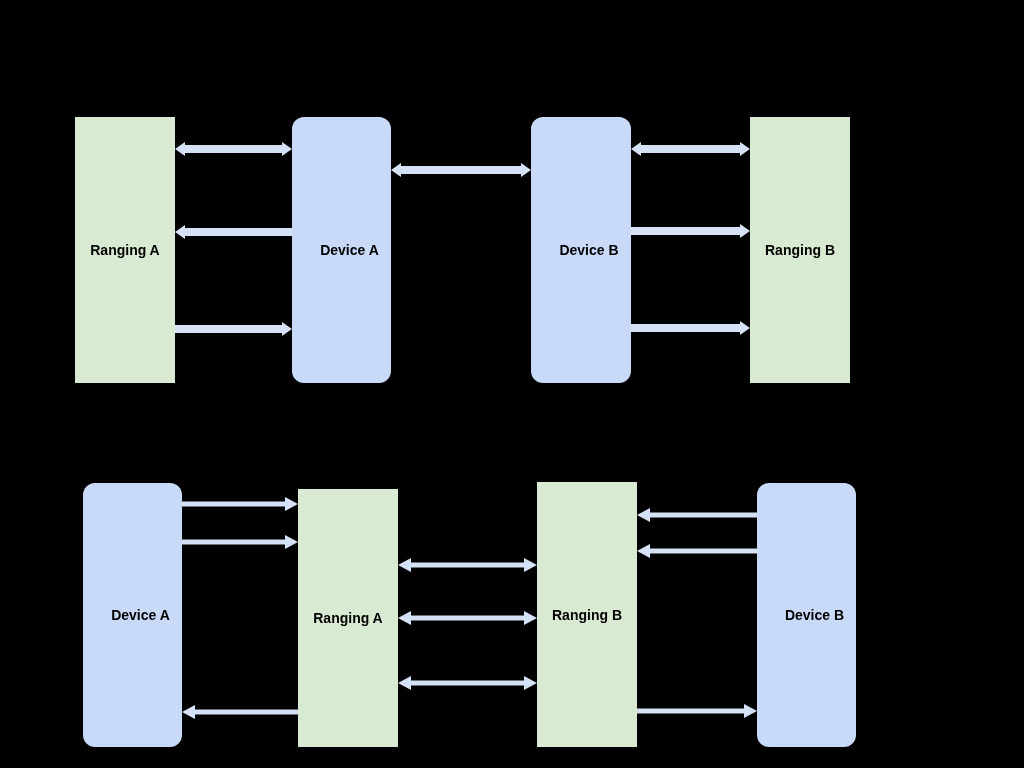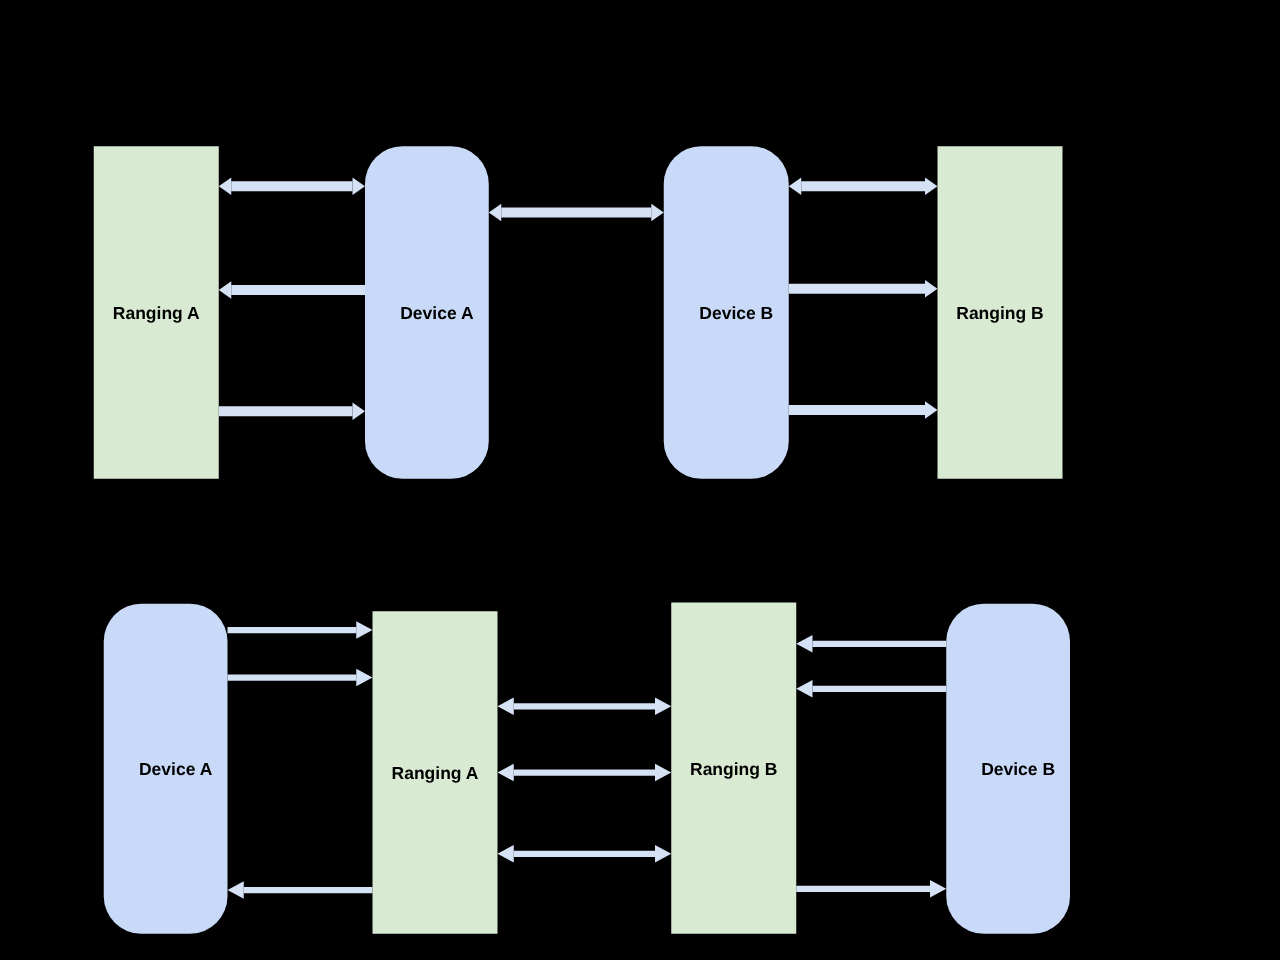--- a/index.html
+++ b/index.html
@@ -33,21 +33,21 @@
     align-items: center;
     justify-content: center;
     box-sizing: border-box;
   }
   .box.ranging {
     background: #d9ead3;
     border-radius: 0;
   }
   .box.device {
     background: #c9daf8;
-    border-radius: 30px;
+    border-radius: 12px;
     padding-left: 16px;
   }
   .box-label {
     font-weight: bold;
     font-size: 14px;
     color: #000000;
     white-space: nowrap;
     text-align: center;
   }
 </style>

